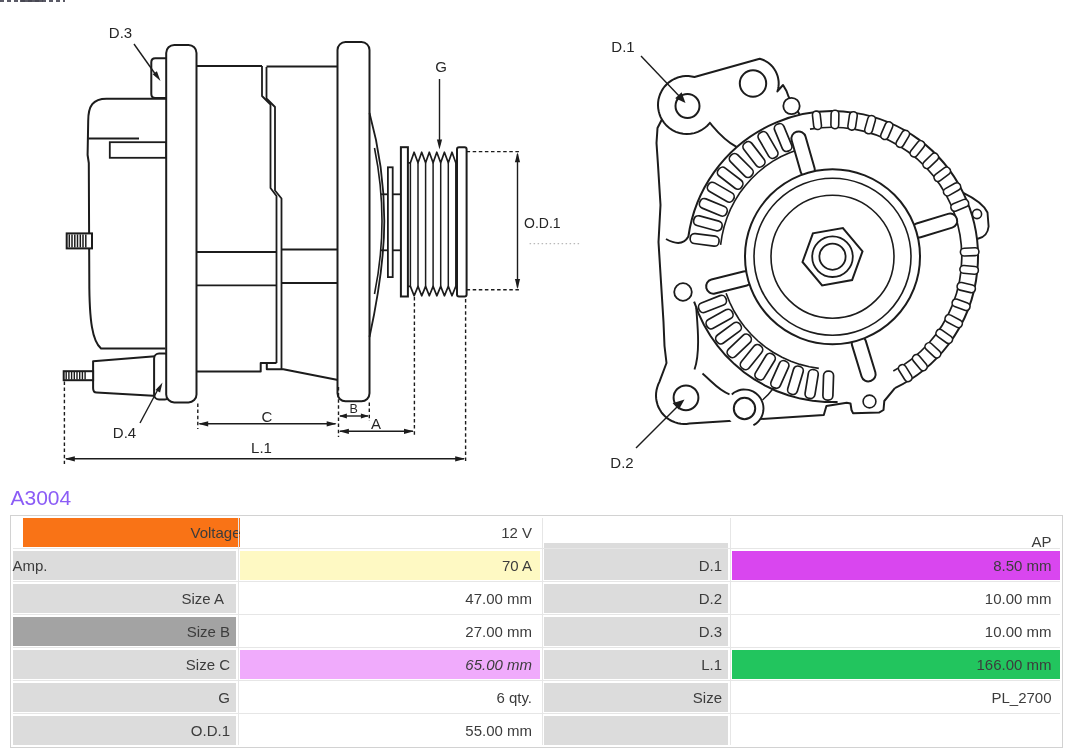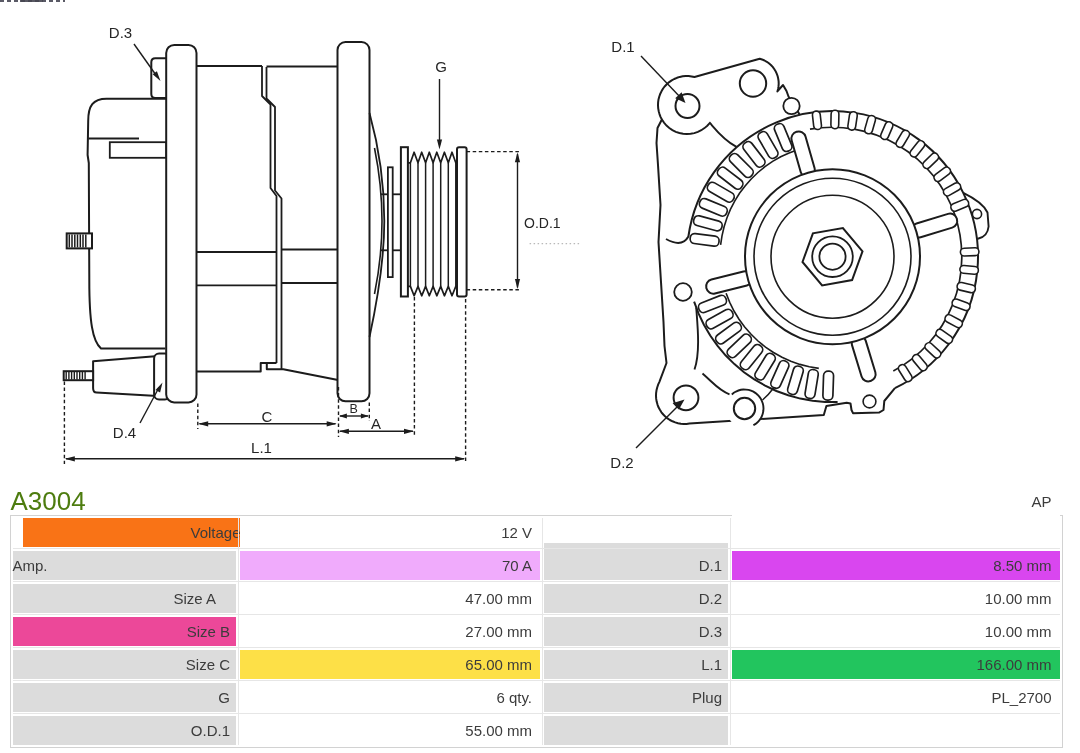--- a/index.html
+++ b/index.html
@@ -179,46 +179,46 @@
 <polygon points="160.5,81.0 152.6,74.3 156.9,71.3" fill="#1c1c1c"></polygon>
 <text x="120.5" y="37.5" font-size="15" fill="#262626" text-anchor="middle">D.3</text>
 <line x1="140" y1="423" x2="159" y2="387.5" stroke="#1c1c1c" stroke-width="1.4"></line>
 <polygon points="162.5,382.5 160.1,392.6 155.5,390.1" fill="#1c1c1c"></polygon>
 <text x="124.5" y="438" font-size="15" fill="#262626" text-anchor="middle">D.4</text>
 <line x1="439.5" y1="79" x2="439.5" y2="144.5" stroke="#1c1c1c" stroke-width="1.4"></line>
 <polygon points="439.5,149.5 436.9,139.5 442.1,139.5" fill="#1c1c1c"></polygon>
 <text x="441" y="71.5" font-size="15" fill="#262626" text-anchor="middle">G</text>
 </g>
 </svg>
-<div style="position:absolute;left:10.5px;top:486px;font-size:26px;color:#4d7c0f;">A3004</div>
+<div style="position:absolute;left:10.5px;top:486px;font-size:21px;color:#8b5cf6;">A3004</div>
 <div style="position:absolute;left:9.5px;top:514.5px;width:1051px;height:231px;border:1px solid #d2d2d2;background:#fff;"></div>
 <div class="t">
 <div style="position:absolute;left:23px;top:517.5px;width:223.5px;height:29px;background:#f97316;line-height:29px;text-align:right;padding-right:6px;box-sizing:border-box;">Voltage</div>
       <div style="position:absolute;left:240px;top:517.5px;width:300px;height:29px;background:#fff;line-height:29px;text-align:right;padding-right:8px;box-sizing:border-box;">12 V</div>
       <div style="position:absolute;left:544px;top:543px;width:184px;height:29px;background:#dcdcdc;line-height:29px;text-align:right;padding-right:6px;box-sizing:border-box;">Pulley</div>
-      <div style="position:absolute;left:732px;top:487px;width:327.5px;height:29px;background:#fff;line-height:29px;text-align:right;padding-right:8px;box-sizing:border-box;">AP</div>
+      <div style="position:absolute;left:732px;top:527px;width:327.5px;height:29px;background:#fff;line-height:29px;text-align:right;padding-right:8px;box-sizing:border-box;">AP</div>
       <div style="position:absolute;left:12.5px;top:550.5px;width:223.5px;height:29px;background:#dcdcdc;line-height:29px;text-align:left;padding-right:6px;box-sizing:border-box;">Amp.</div>
-      <div style="position:absolute;left:240px;top:550.5px;width:300px;height:29px;background:#f0abfc;line-height:29px;text-align:right;padding-right:8px;box-sizing:border-box;">70 A</div>
+      <div style="position:absolute;left:240px;top:550.5px;width:300px;height:29px;background:#fef9c3;line-height:29px;text-align:right;padding-right:8px;box-sizing:border-box;">70 A</div>
       <div style="position:absolute;left:544px;top:550.5px;width:184px;height:29px;background:#dcdcdc;line-height:29px;text-align:right;padding-right:6px;box-sizing:border-box;">D.1</div>
       <div style="position:absolute;left:732px;top:550.5px;width:327.5px;height:29px;background:#d946ef;line-height:29px;text-align:right;padding-right:8px;box-sizing:border-box;">8.50 mm</div>
-      <div style="position:absolute;left:12.5px;top:583.5px;width:223.5px;height:29px;background:#dcdcdc;line-height:29px;text-align:right;padding-right:20px;box-sizing:border-box;">Size A</div>
+      <div style="position:absolute;left:12.5px;top:583.5px;width:223.5px;height:29px;background:#dcdcdc;line-height:29px;text-align:right;padding-right:12px;box-sizing:border-box;">Size A</div>
       <div style="position:absolute;left:240px;top:583.5px;width:300px;height:29px;background:#fff;line-height:29px;text-align:right;padding-right:8px;box-sizing:border-box;">47.00 mm</div>
       <div style="position:absolute;left:544px;top:583.5px;width:184px;height:29px;background:#dcdcdc;line-height:29px;text-align:right;padding-right:6px;box-sizing:border-box;">D.2</div>
       <div style="position:absolute;left:732px;top:583.5px;width:327.5px;height:29px;background:#fff;line-height:29px;text-align:right;padding-right:8px;box-sizing:border-box;">10.00 mm</div>
-      <div style="position:absolute;left:12.5px;top:616.5px;width:223.5px;height:29px;background:#ec4899;line-height:29px;text-align:right;padding-right:6px;box-sizing:border-box;">Size B</div>
+      <div style="position:absolute;left:12.5px;top:616.5px;width:223.5px;height:29px;background:#a3a3a3;line-height:29px;text-align:right;padding-right:6px;box-sizing:border-box;">Size B</div>
       <div style="position:absolute;left:240px;top:616.5px;width:300px;height:29px;background:#fff;line-height:29px;text-align:right;padding-right:8px;box-sizing:border-box;">27.00 mm</div>
       <div style="position:absolute;left:544px;top:616.5px;width:184px;height:29px;background:#dcdcdc;line-height:29px;text-align:right;padding-right:6px;box-sizing:border-box;">D.3</div>
       <div style="position:absolute;left:732px;top:616.5px;width:327.5px;height:29px;background:#fff;line-height:29px;text-align:right;padding-right:8px;box-sizing:border-box;">10.00 mm</div>
       <div style="position:absolute;left:12.5px;top:649.5px;width:223.5px;height:29px;background:#dcdcdc;line-height:29px;text-align:right;padding-right:6px;box-sizing:border-box;padding-left:16px;">Size C</div>
-      <div style="position:absolute;left:240px;top:649.5px;width:300px;height:29px;background:#fde047;line-height:29px;text-align:right;padding-right:8px;box-sizing:border-box;">65.00 mm</div>
+      <div style="position:absolute;left:240px;top:649.5px;width:300px;height:29px;background:#f0abfc;line-height:29px;text-align:right;padding-right:8px;box-sizing:border-box;font-style:italic;">65.00 mm</div>
       <div style="position:absolute;left:544px;top:649.5px;width:184px;height:29px;background:#dcdcdc;line-height:29px;text-align:right;padding-right:6px;box-sizing:border-box;">L.1</div>
       <div style="position:absolute;left:732px;top:649.5px;width:327.5px;height:29px;background:#22c55e;line-height:29px;text-align:right;padding-right:8px;box-sizing:border-box;">166.00 mm</div>
       <div style="position:absolute;left:12.5px;top:682.5px;width:223.5px;height:29px;background:#dcdcdc;line-height:29px;text-align:right;padding-right:6px;box-sizing:border-box;">G</div>
       <div style="position:absolute;left:240px;top:682.5px;width:300px;height:29px;background:#fff;line-height:29px;text-align:right;padding-right:8px;box-sizing:border-box;">6 qty.</div>
-      <div style="position:absolute;left:544px;top:682.5px;width:184px;height:29px;background:#dcdcdc;line-height:29px;text-align:right;padding-right:6px;box-sizing:border-box;">Plug</div>
+      <div style="position:absolute;left:544px;top:682.5px;width:184px;height:29px;background:#dcdcdc;line-height:29px;text-align:right;padding-right:6px;box-sizing:border-box;">Size</div>
       <div style="position:absolute;left:732px;top:682.5px;width:327.5px;height:29px;background:#fff;line-height:29px;text-align:right;padding-right:8px;box-sizing:border-box;">PL_2700</div>
       <div style="position:absolute;left:12.5px;top:715.5px;width:223.5px;height:29px;background:#dcdcdc;line-height:29px;text-align:right;padding-right:6px;box-sizing:border-box;">O.D.1</div>
       <div style="position:absolute;left:240px;top:715.5px;width:300px;height:29px;background:#fff;line-height:29px;text-align:right;padding-right:8px;box-sizing:border-box;">55.00 mm</div>
       <div style="position:absolute;left:544px;top:715.5px;width:184px;height:29px;background:#dcdcdc;line-height:29px;text-align:right;padding-right:6px;box-sizing:border-box;"></div>
       <div style="position:absolute;left:12.5px;top:548.0px;width:1047px;height:1px;background:#e6e6e6;"></div>
       <div style="position:absolute;left:12.5px;top:581.0px;width:1047px;height:1px;background:#e6e6e6;"></div>
       <div style="position:absolute;left:12.5px;top:614.0px;width:1047px;height:1px;background:#e6e6e6;"></div>
       <div style="position:absolute;left:12.5px;top:647.0px;width:1047px;height:1px;background:#e6e6e6;"></div>
       <div style="position:absolute;left:12.5px;top:680.0px;width:1047px;height:1px;background:#e6e6e6;"></div>
       <div style="position:absolute;left:12.5px;top:713.0px;width:1047px;height:1px;background:#e6e6e6;"></div>

